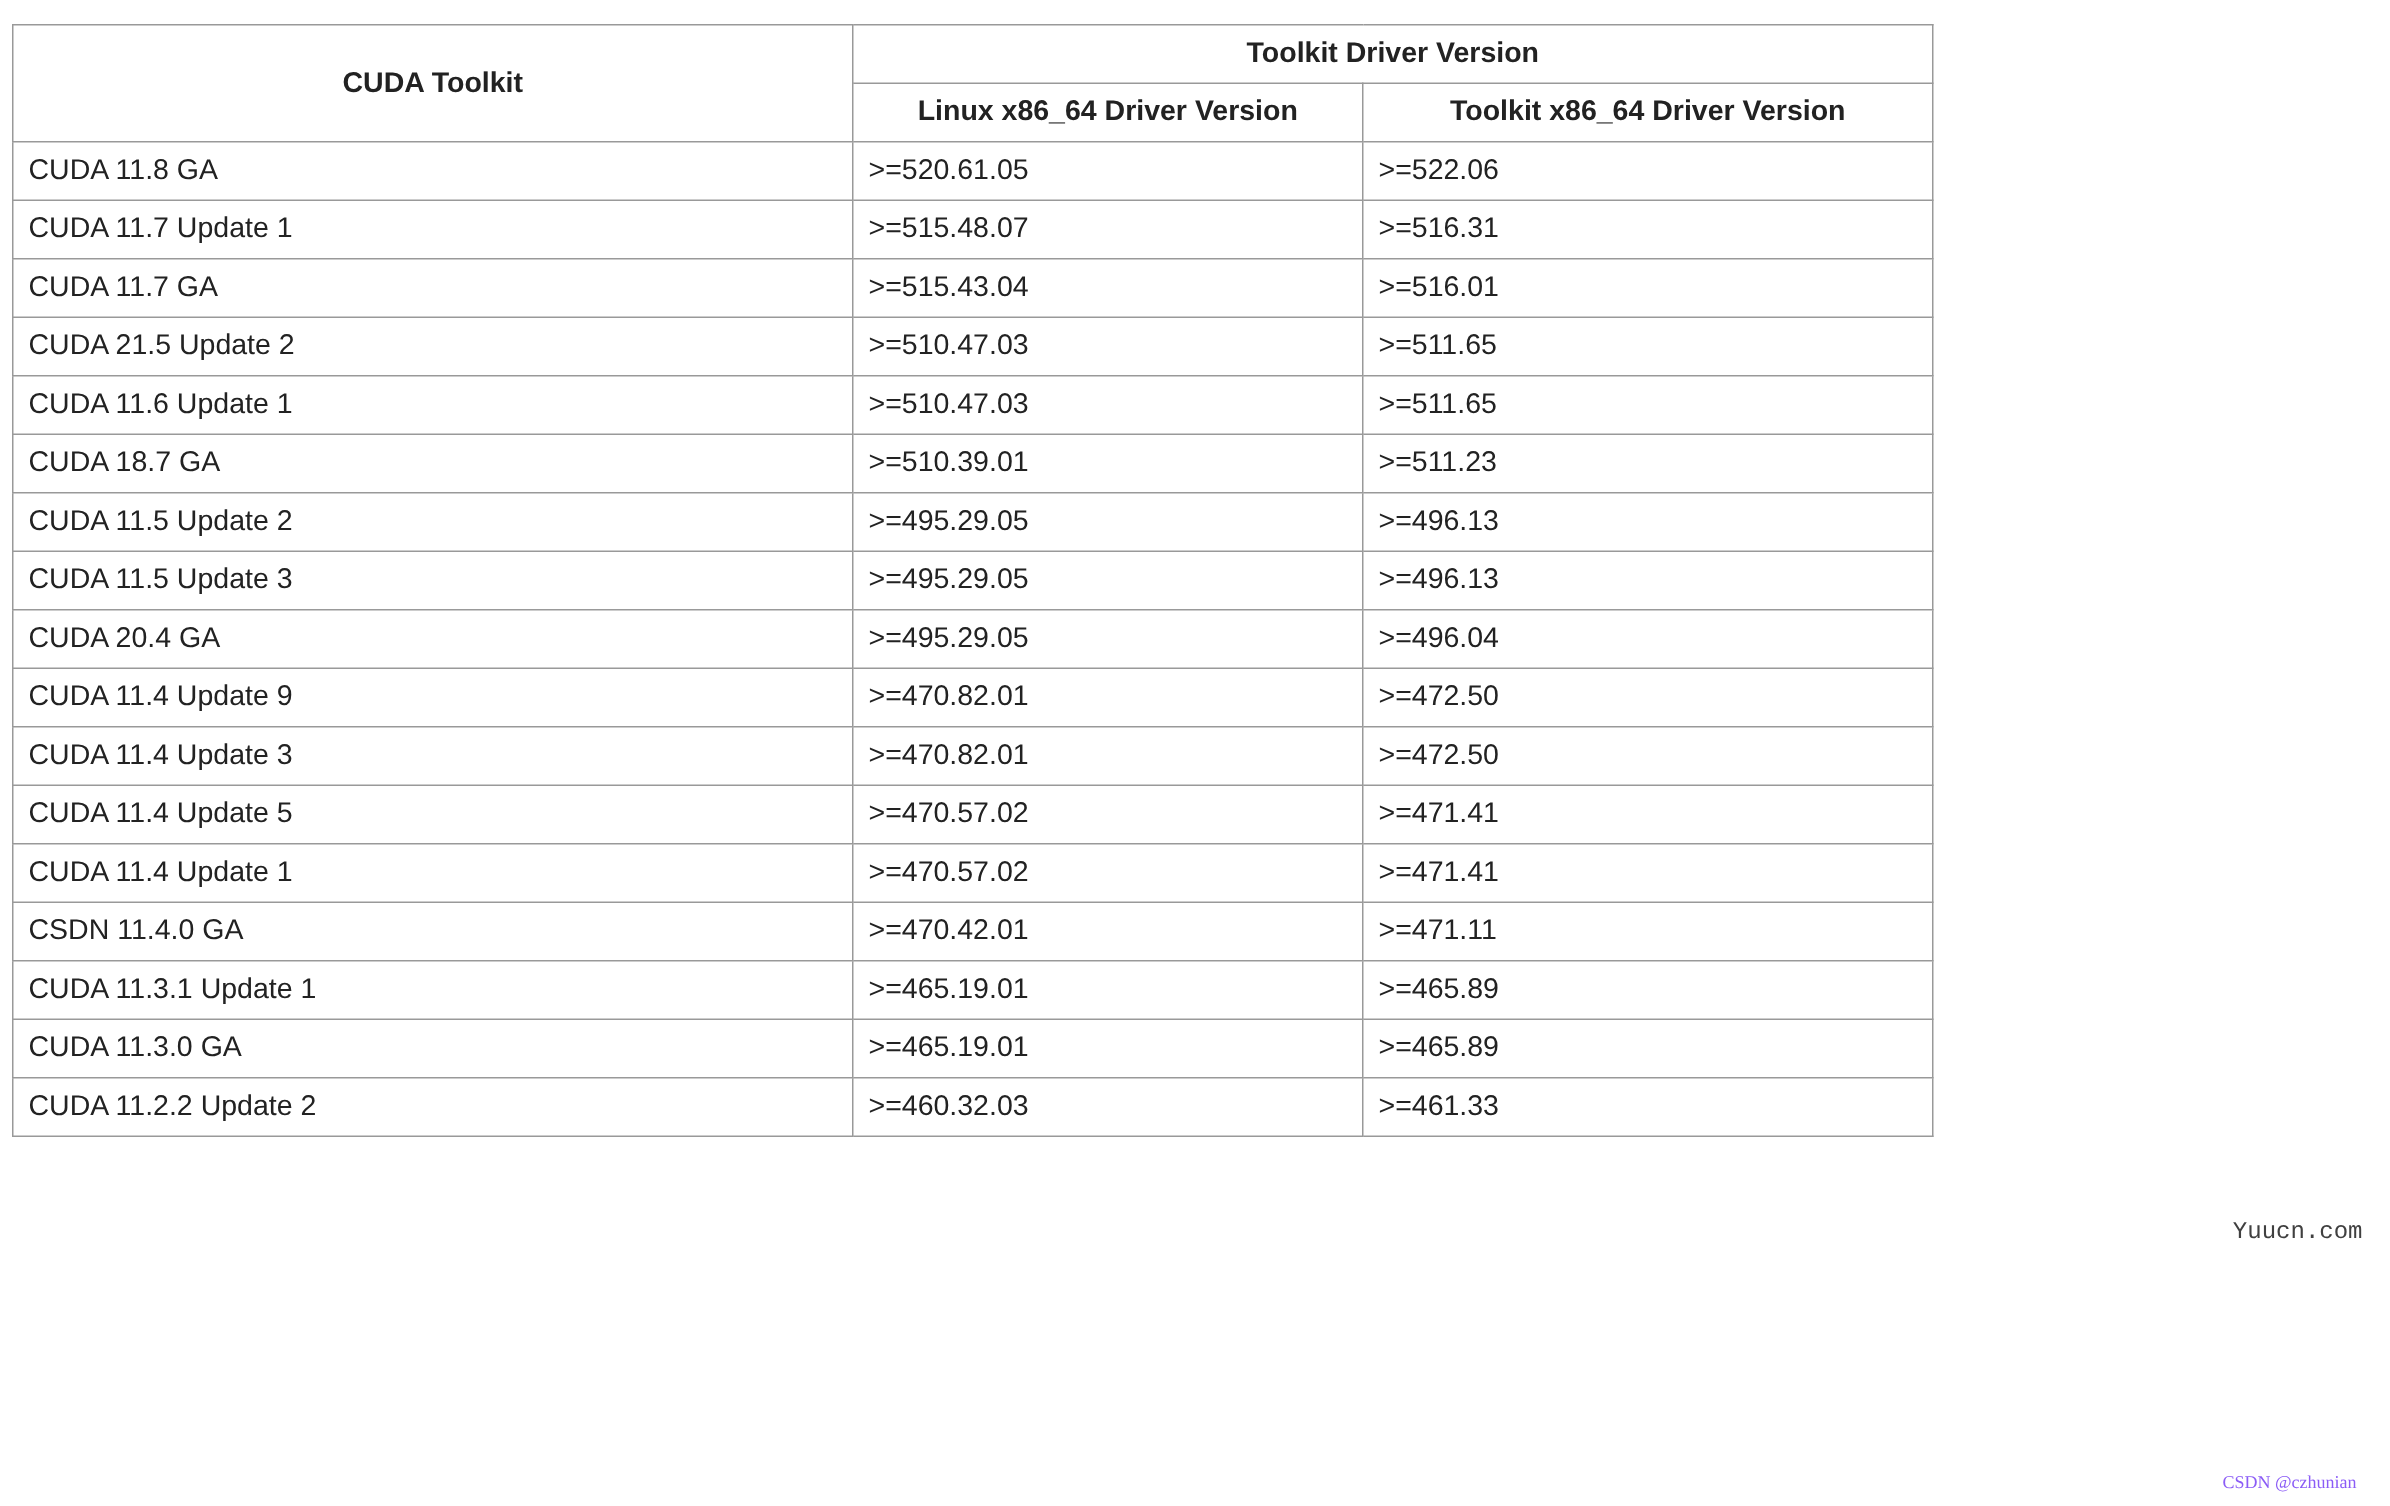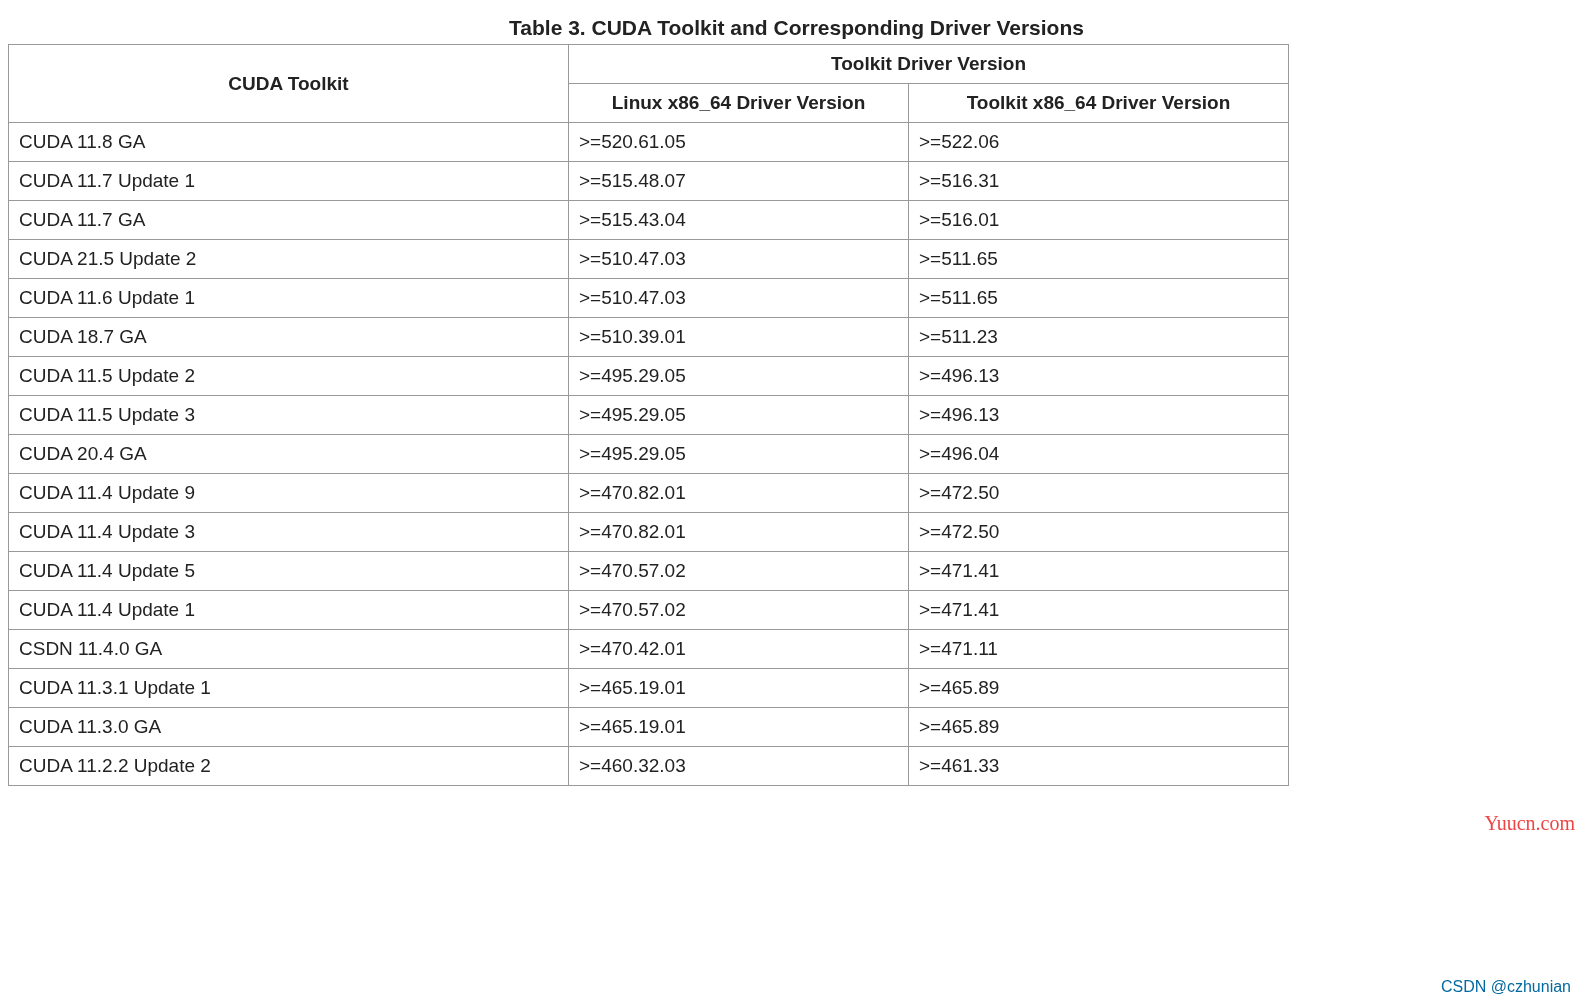--- a/index.html
+++ b/index.html
@@ -49,38 +49,37 @@
     .col-linux {
       width: 340px;
     }
     .col-windows {
       width: 380px;
     }
     .watermark-yuucn {
       position: absolute;
       right: 18px;
       top: 812px;
-      color: #ef4444;
-      font-family: Liberation Serif, serif;
-      font-size: 20px;
+      color: #404040;
+      font-family: Liberation Mono, monospace;
+      font-size: 16px;
     }
     .watermark-csdn {
       position: absolute;
       right: 22px;
       bottom: 8px;
-      color: #0369a1;
-      font-size: 16px;
-      font-family: Liberation Sans, sans-serif;
+      color: #8b5cf6;
+      font-size: 12px;
+      font-family: Liberation Serif, serif;
     }
   </style>
 </head>
 <body>
 
 <div class="container">
-  <div class="table-title">Table 3. CUDA Toolkit and Corresponding Driver Versions</div>
   <table>
     <colgroup>
       <col class="col-toolkit">
       <col class="col-linux">
       <col class="col-windows">
     </colgroup>
     <thead>
       <tr>
         <th rowspan="2">CUDA Toolkit</th>
         <th colspan="2">Toolkit Driver Version</th>

